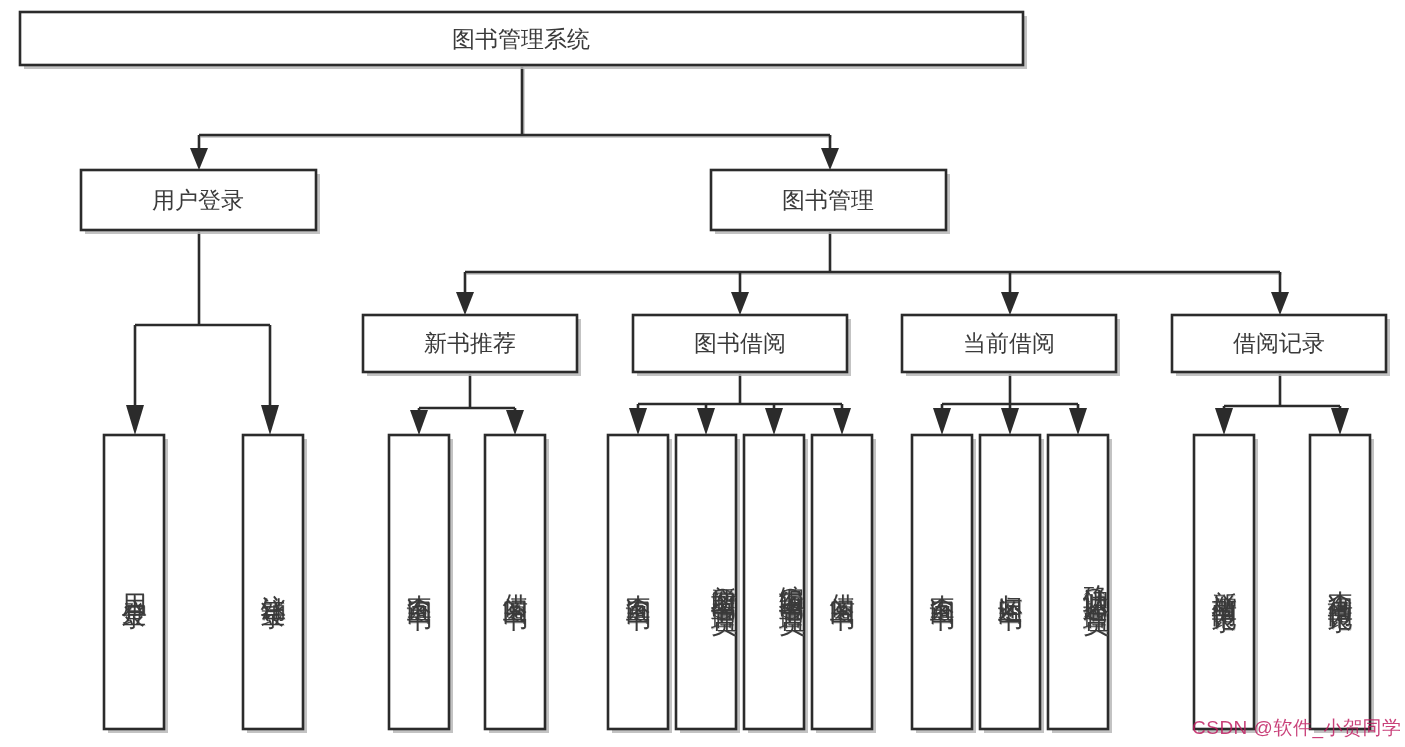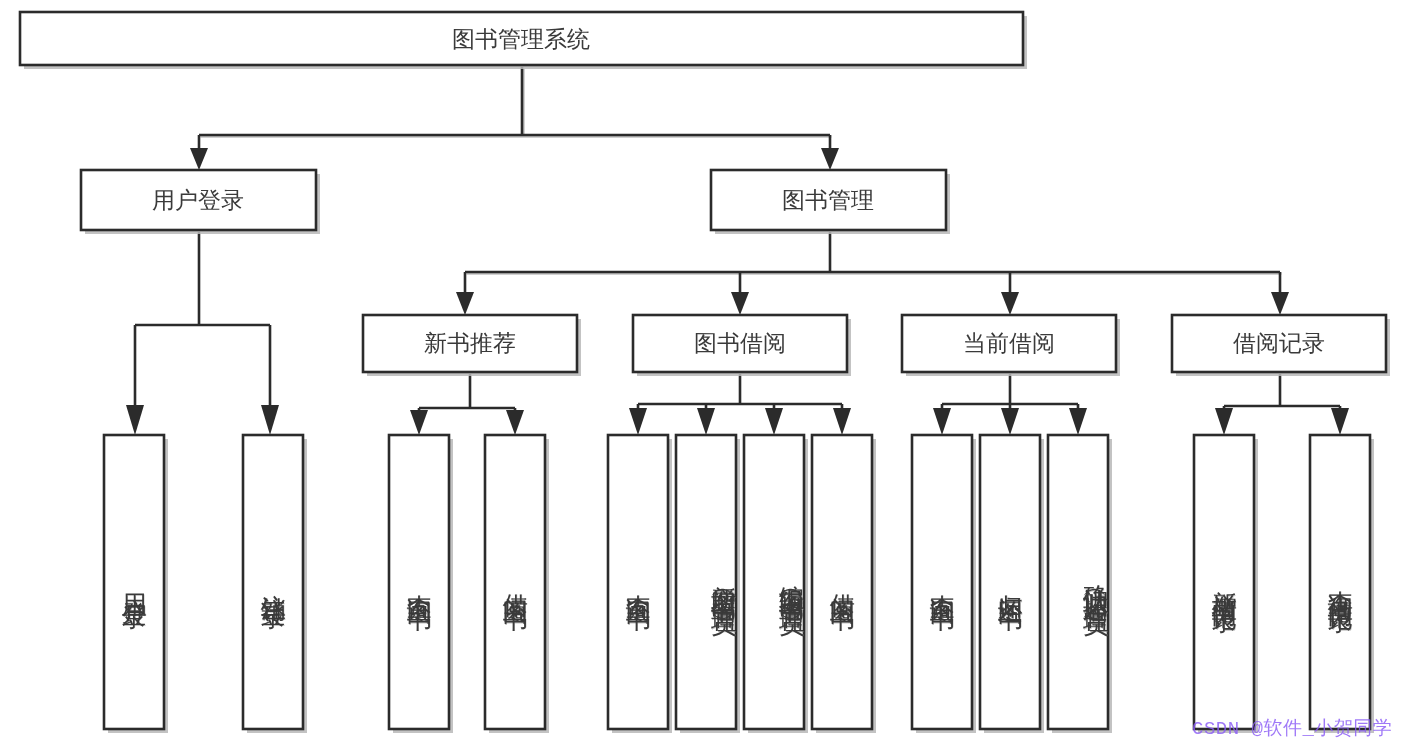--- a/index.html
+++ b/index.html
@@ -72,23 +72,23 @@
     color: #3a3a3a;
     white-space: nowrap;
     display: flex;
     align-items: center;
     justify-content: center;
     pointer-events: none;
     text-shadow: 0.6px 0.6px 0 rgba(150,150,150,0.55);
   }
   .watermark {
     position: absolute;
-    font-family: Liberation Mono, monospace;
+    font-family: Liberation Sans, sans-serif;
     font-size: 19px;
-    color: #8b5cf6;
+    color: #be185d;
     opacity: 0.82;
     white-space: nowrap;
     letter-spacing: 0.5px;
   }
 </style>
 </head>
 <body>
 
 <div id="diagram-root">
 

